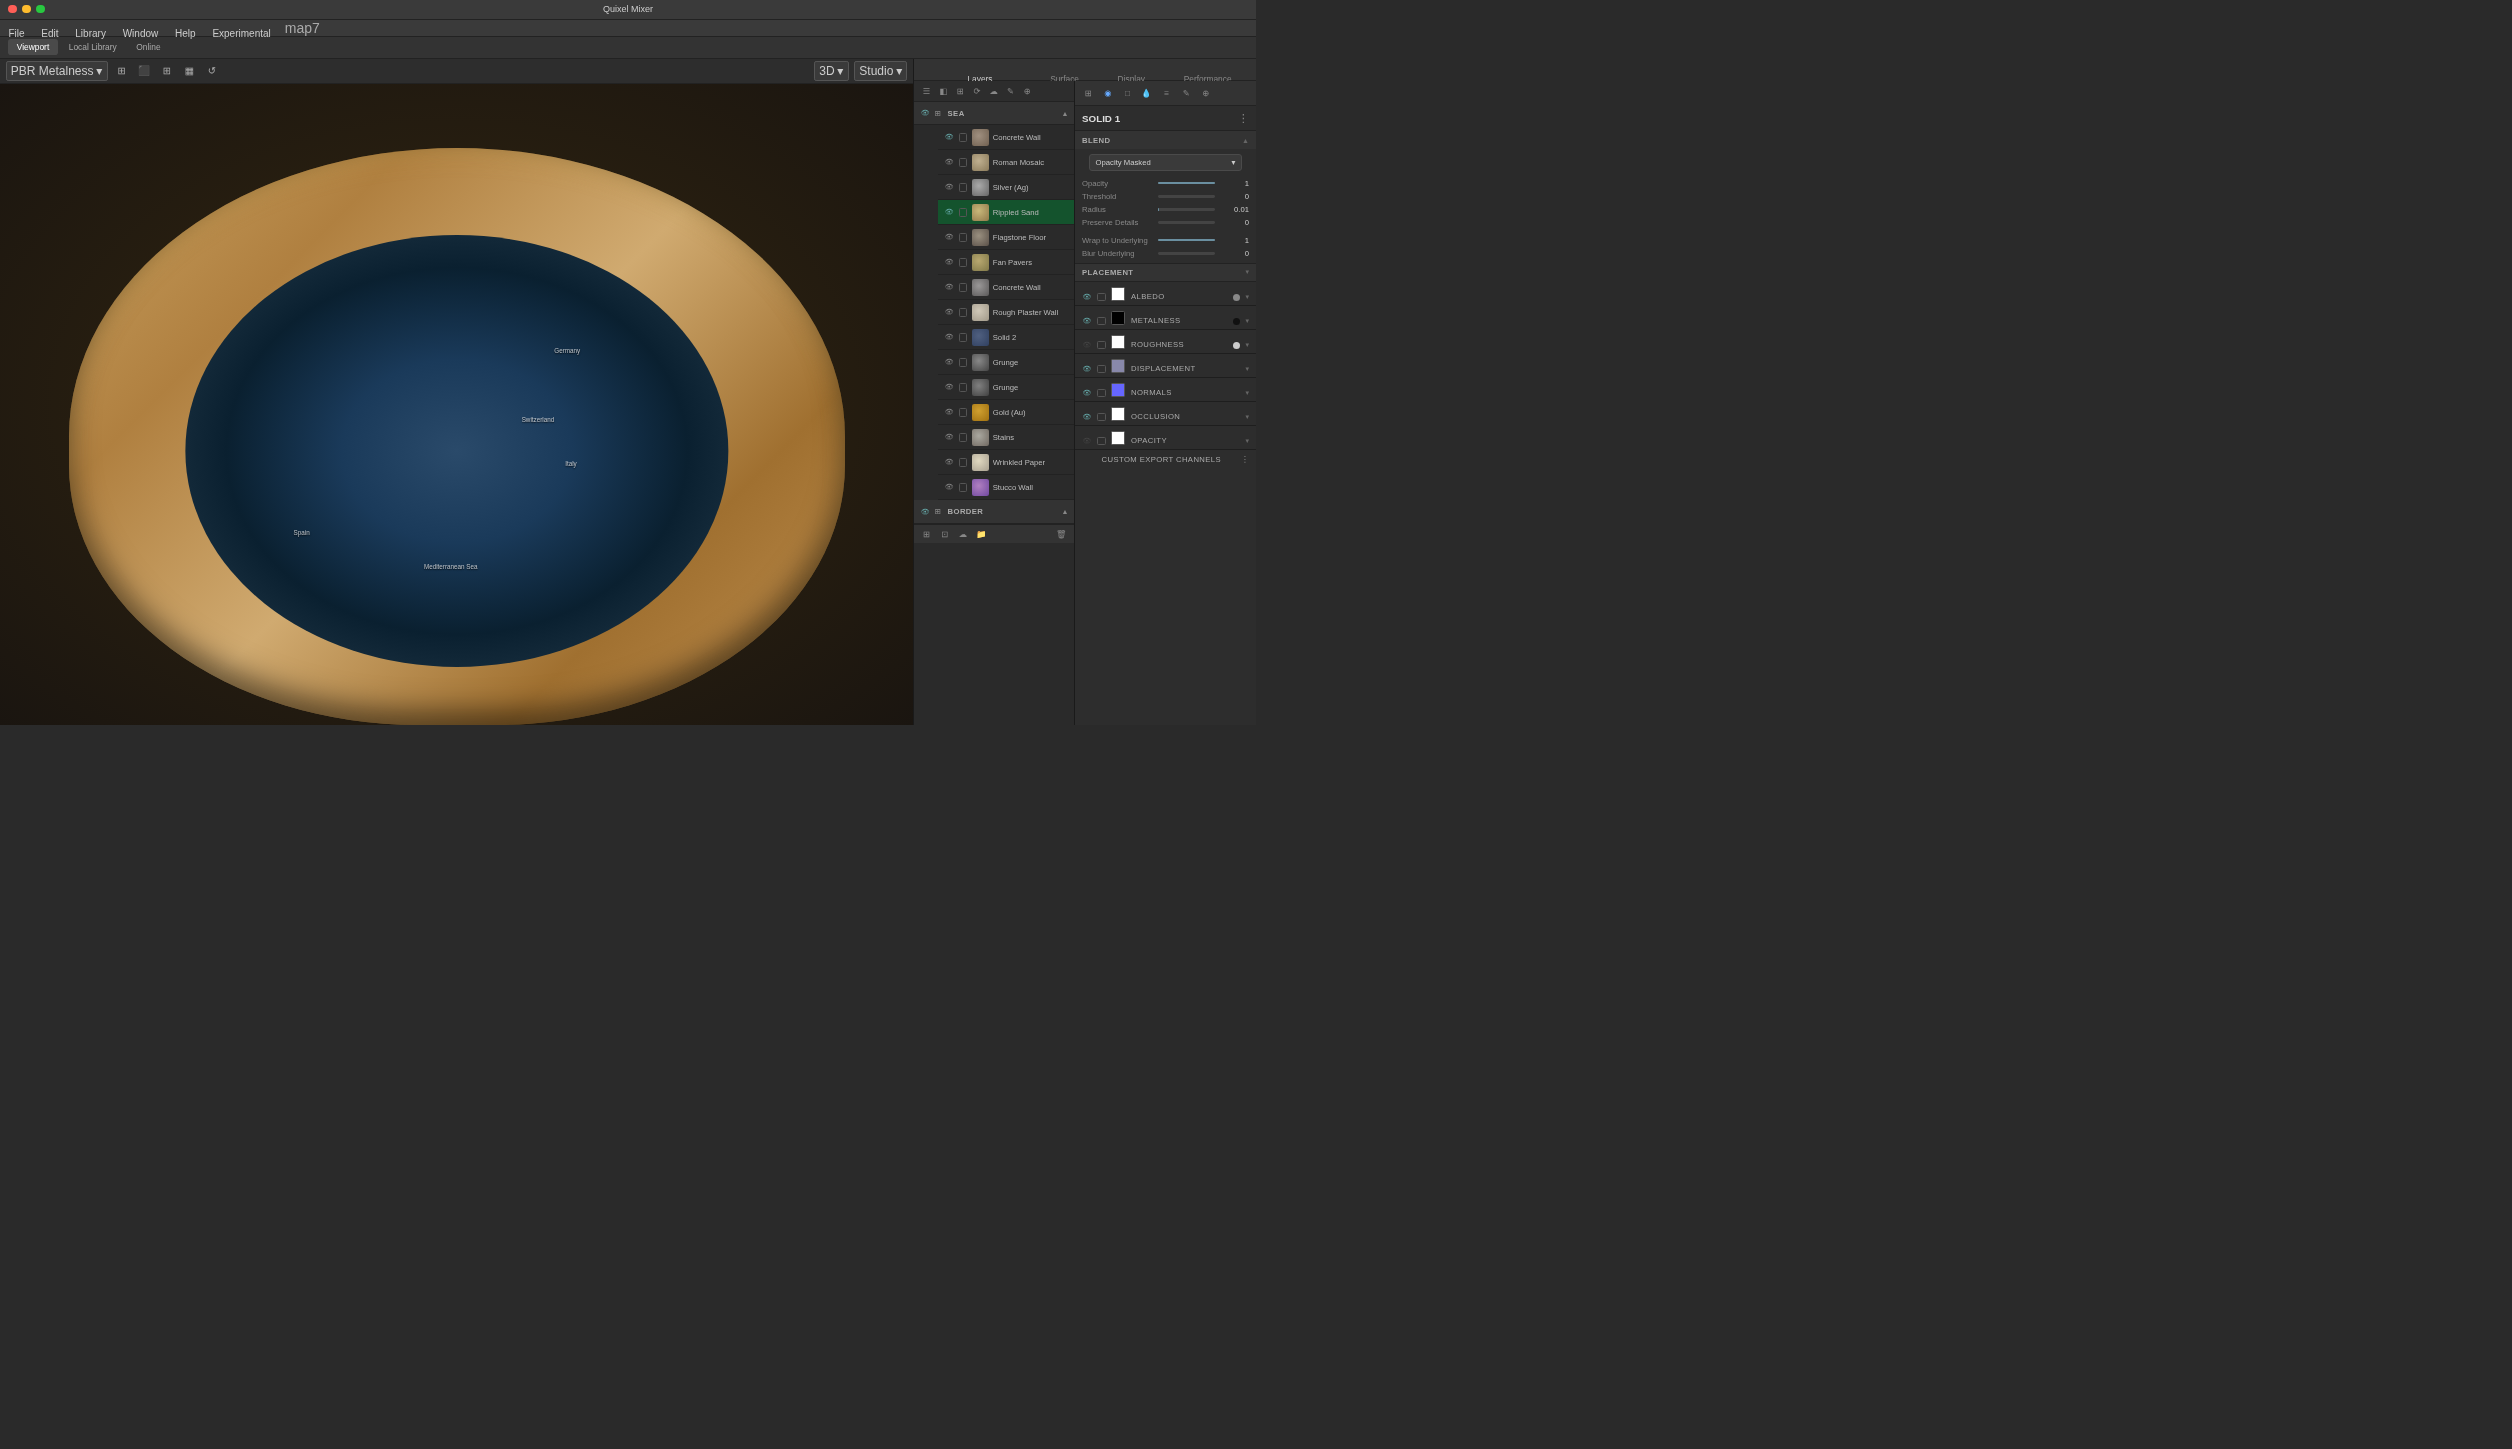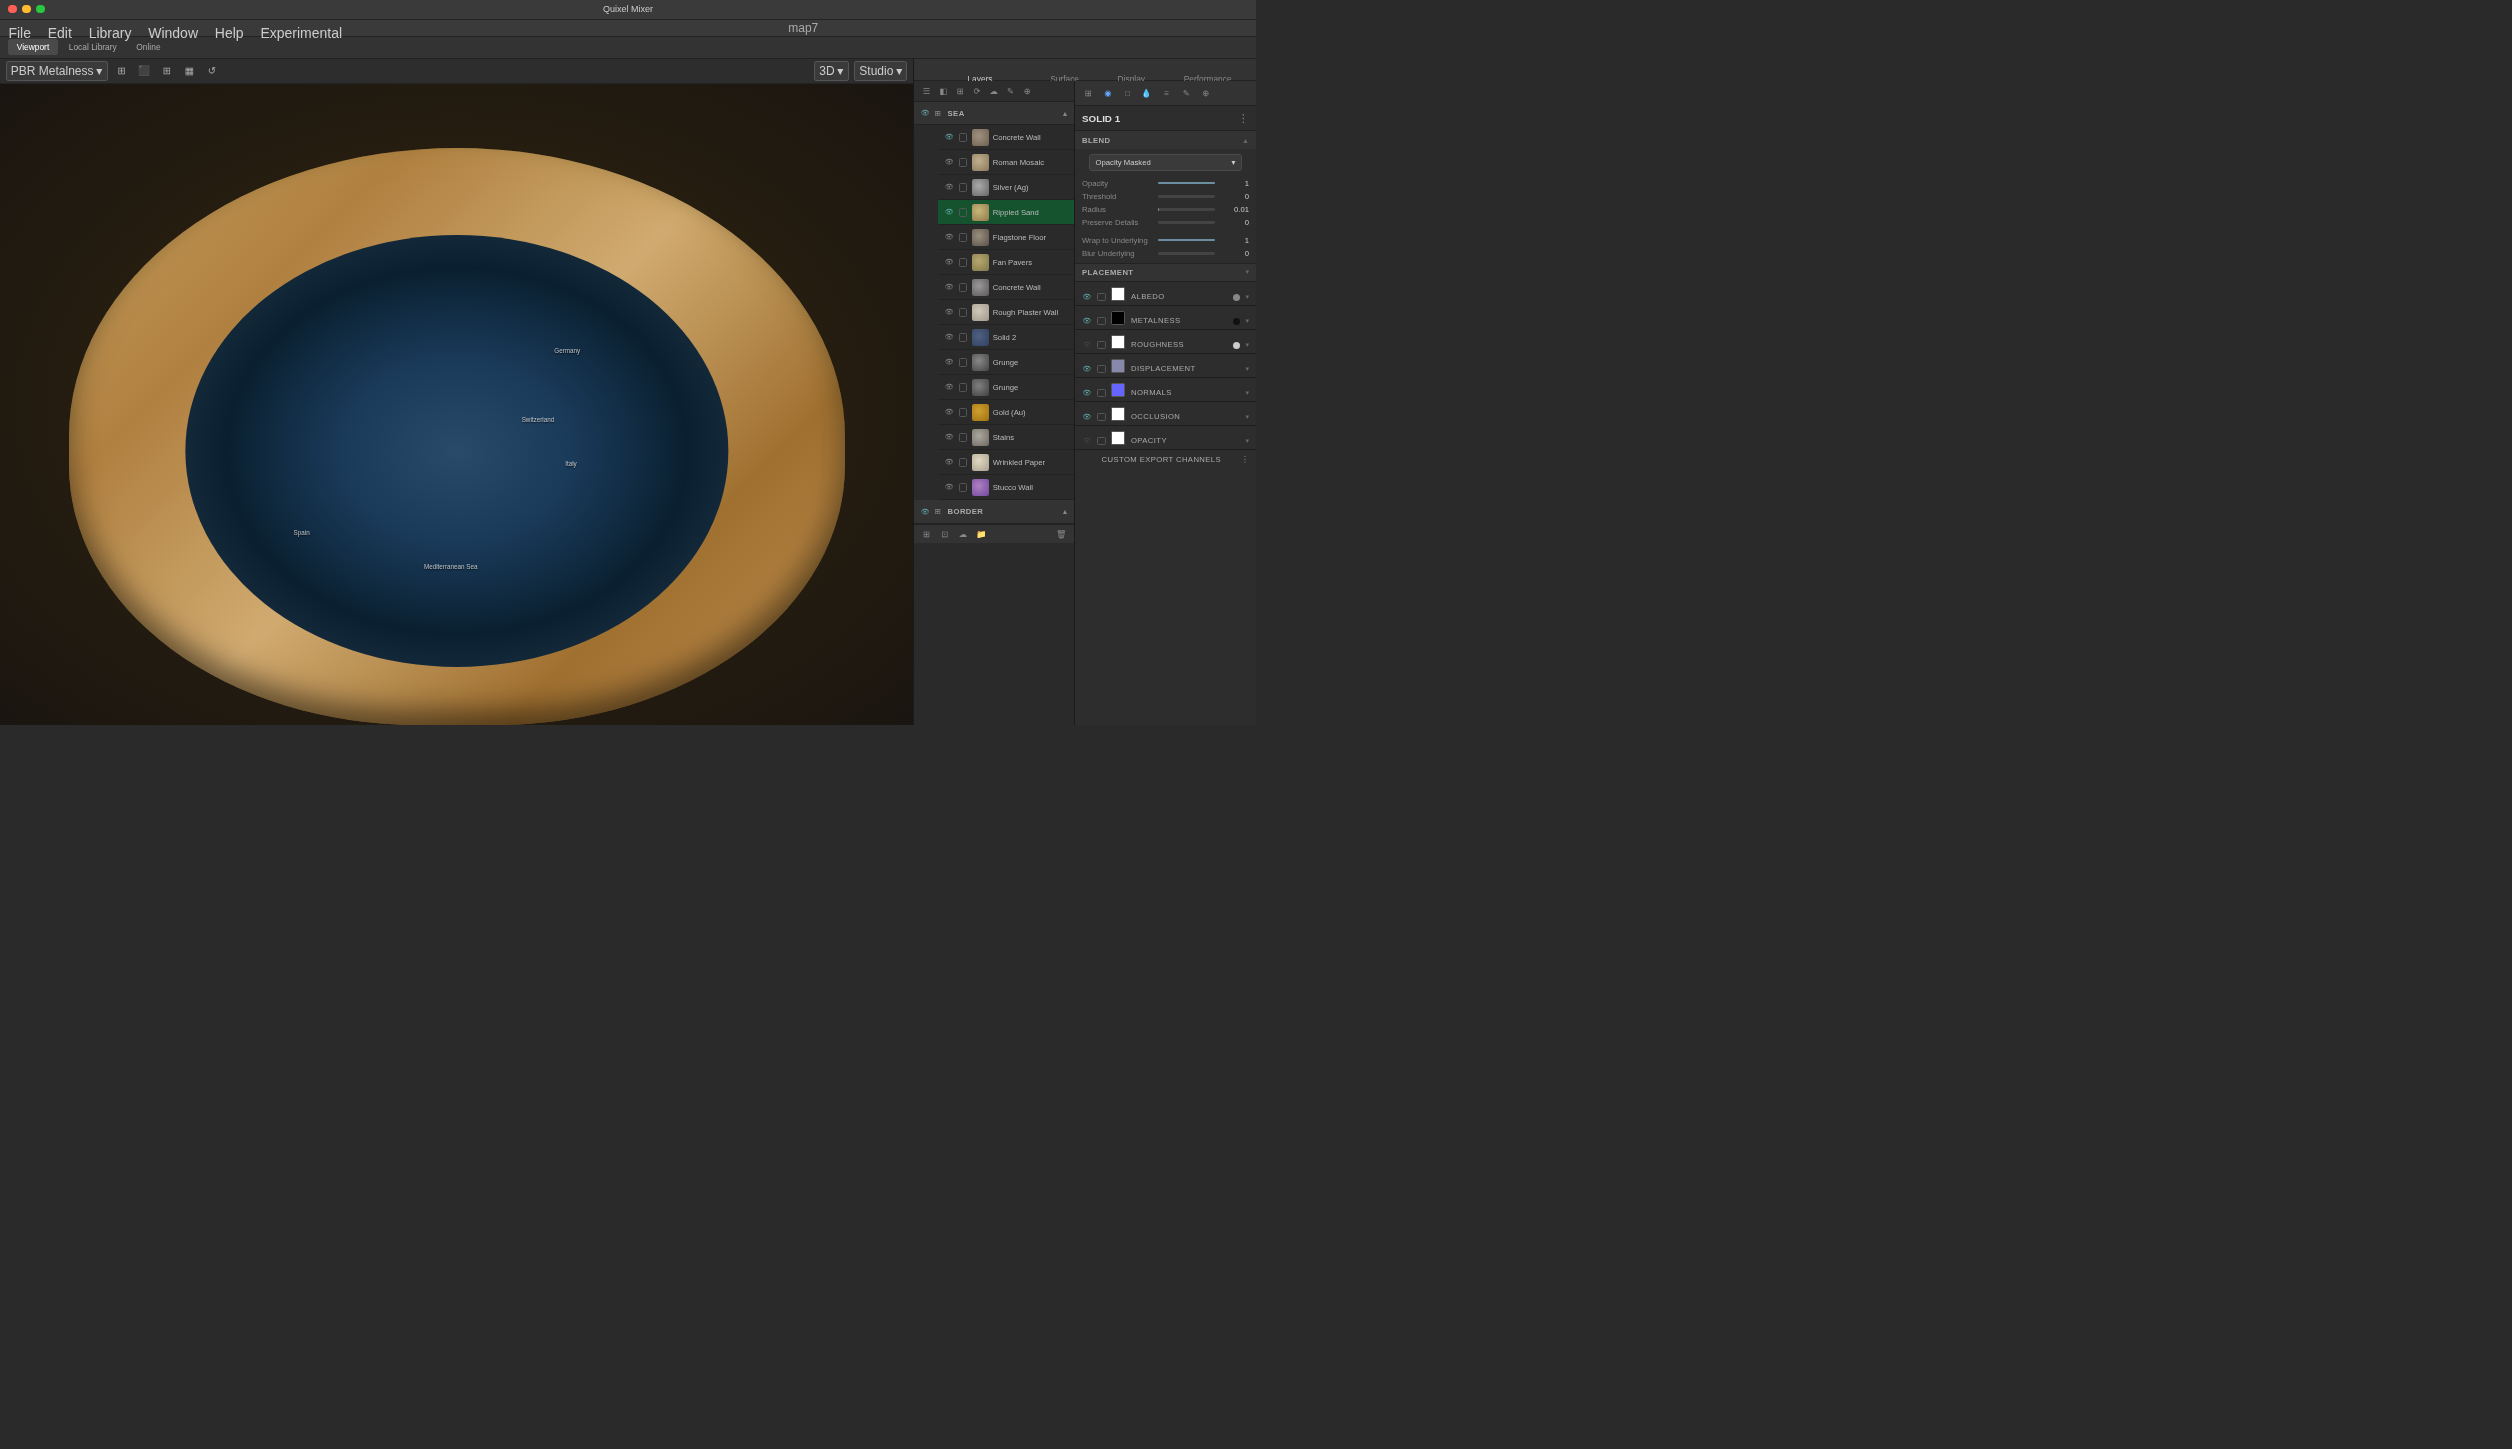--- a/index.html
+++ b/index.html
@@ -44,21 +44,21 @@
     .menubar {
       height: 17px;
       background: #3a3a3a;
       display: flex;
       align-items: center;
       padding: 0 5.6px;
       gap: 11.2px;
       border-bottom: 0.7px solid #222;
     }
     .menubar-item {
-      font-size: 14px;
+      font-size: 10px;
       color: #ccc;
       cursor: pointer;
       padding: 1.4px 2.8px;
       margin-top: 11px;
     }
 
     
     .tabbar {
       height: 22.4px;
       background: #333;
@@ -539,21 +539,21 @@
   <span class="titlebar-title">Quixel Mixer</span>
 </div>
 
 <div class="menubar">
   <span class="menubar-item">File</span>
   <span class="menubar-item">Edit</span>
   <span class="menubar-item">Library</span>
   <span class="menubar-item">Window</span>
   <span class="menubar-item">Help</span>
   <span class="menubar-item">Experimental</span>
-  <div style="flex:1; text-align:center; font-size:12px; color:#aaa;">map7</div>
+  <div style="flex:1; text-align:left; font-size:14px; color:#aaa;">map7</div>
 </div>
 
 <div class="tabbar">
   <div class="tab active">Viewport</div>
   <div class="tab">Local Library</div>
   <div class="tab">Online</div>
 </div>
 
 <div class="main-layout">
 

